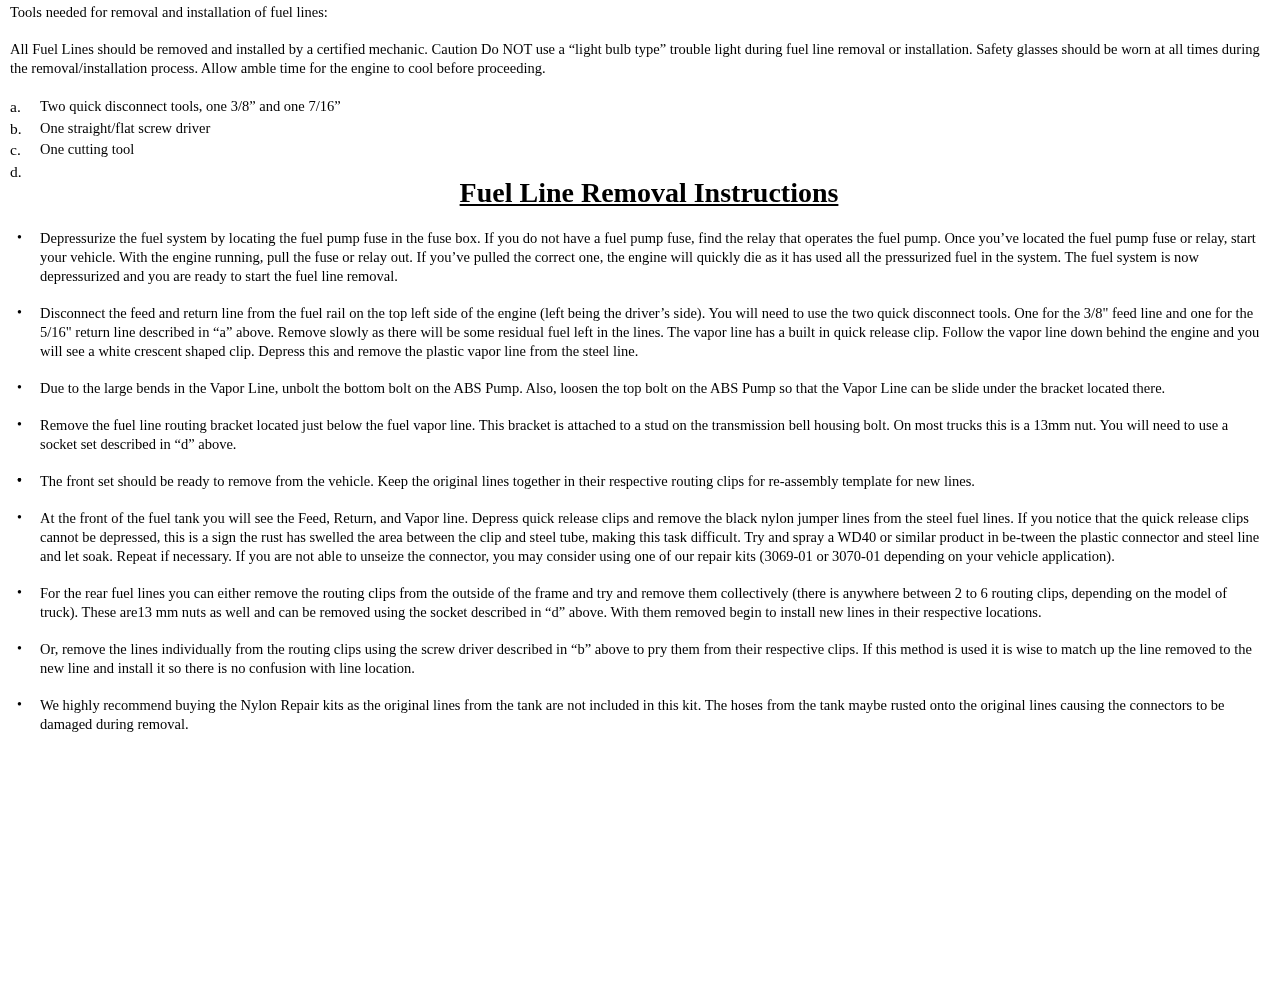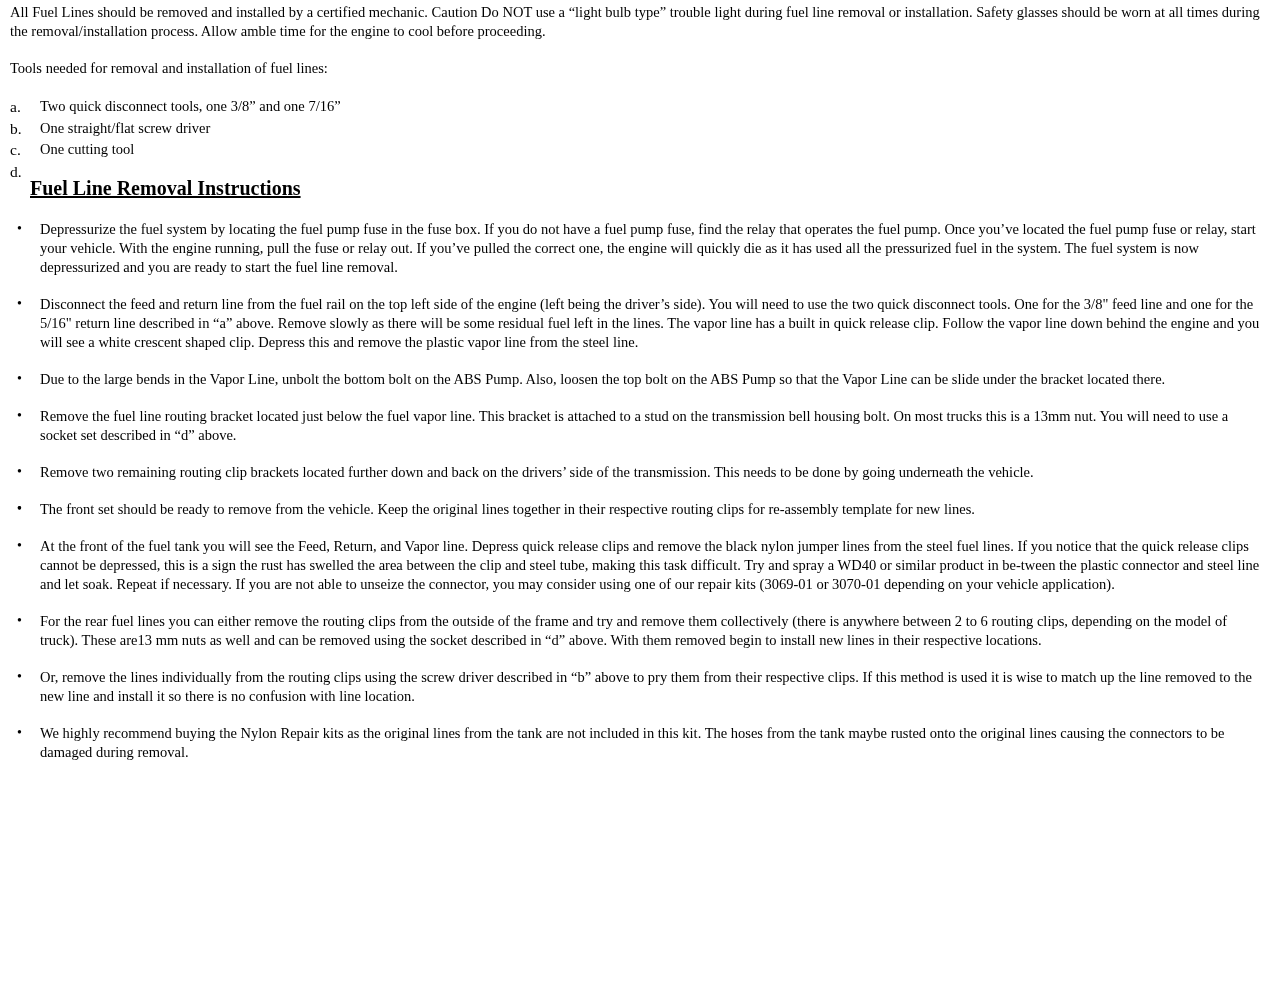--- a/index.html
+++ b/index.html
@@ -38,24 +38,25 @@
     line-height: 21.5px;
   }
   .tools-list .marker {
     position: absolute;
     left: 0;
     top: 0;
     font-size: 15.5px;
   }
 
   .section-heading {
-    font-size: 20px;
+    font-size: 28px;
     font-weight: bold;
     text-decoration: underline;
     margin: 14px 0 20px 20px;
+    text-align: center;
   }
 
   .bullet-list {
     list-style: none;
     margin: 0;
     padding: 0;
   }
   .bullet-list li {
     position: relative;
     padding-left: 30px;
@@ -69,23 +70,23 @@
     top: -1px;
     font-size: 14px;
   }
 </style>
 </head>
 <body>
 
 <div class="page">
 
 
+  <p class="body-text">Tools needed for removal and installation of fuel lines:</p>
+
   <p class="body-text">All Fuel Lines should be removed and installed by a certified mechanic. Caution Do NOT use a “light bulb type” trouble light during fuel line removal or installation. Safety glasses should be worn at all times during the removal/installation process. Allow amble time for the engine to cool before proceeding.</p>
-
-  <p class="body-text">Tools needed for removal and installation of fuel lines:</p>
 
   <ol class="tools-list">
     <li>
       <span class="marker">a.</span>
       <span>Two quick disconnect tools, one 3/8” and one 7/16”</span>
     </li>
     <li>
       <span class="marker">b.</span>
       <span>One straight/flat screw driver</span>
     </li>
@@ -112,21 +113,20 @@
     <li>
       <span class="bullet">•</span>
       <span>Due to the large bends in the Vapor Line, unbolt the bottom bolt on the ABS Pump. Also, loosen the top bolt on the ABS Pump so that the Vapor Line can be slide under the bracket located there.</span>
     </li>
     <li>
       <span class="bullet">•</span>
       <span>Remove the fuel line routing bracket located just below the fuel vapor line. This bracket is attached to a stud on the transmission bell housing bolt. On most trucks this is a 13mm nut. You will need to use a socket set described in “d” above.</span>
     </li>
     <li>
       <span class="bullet">•</span>
-      <span>Remove two remaining routing clip brackets located further down and back on the drivers’ side of the transmission. This needs to be done by going underneath the vehicle.</span>
     </li>
     <li>
       <span class="bullet">•</span>
     </li>
     <li>
       <span class="bullet">•</span>
       <span>The front set should be ready to remove from the vehicle. Keep the original lines together in their respective routing clips for re-assembly template for new lines.</span>
     </li>
     <li>
       <span class="bullet">•</span>

